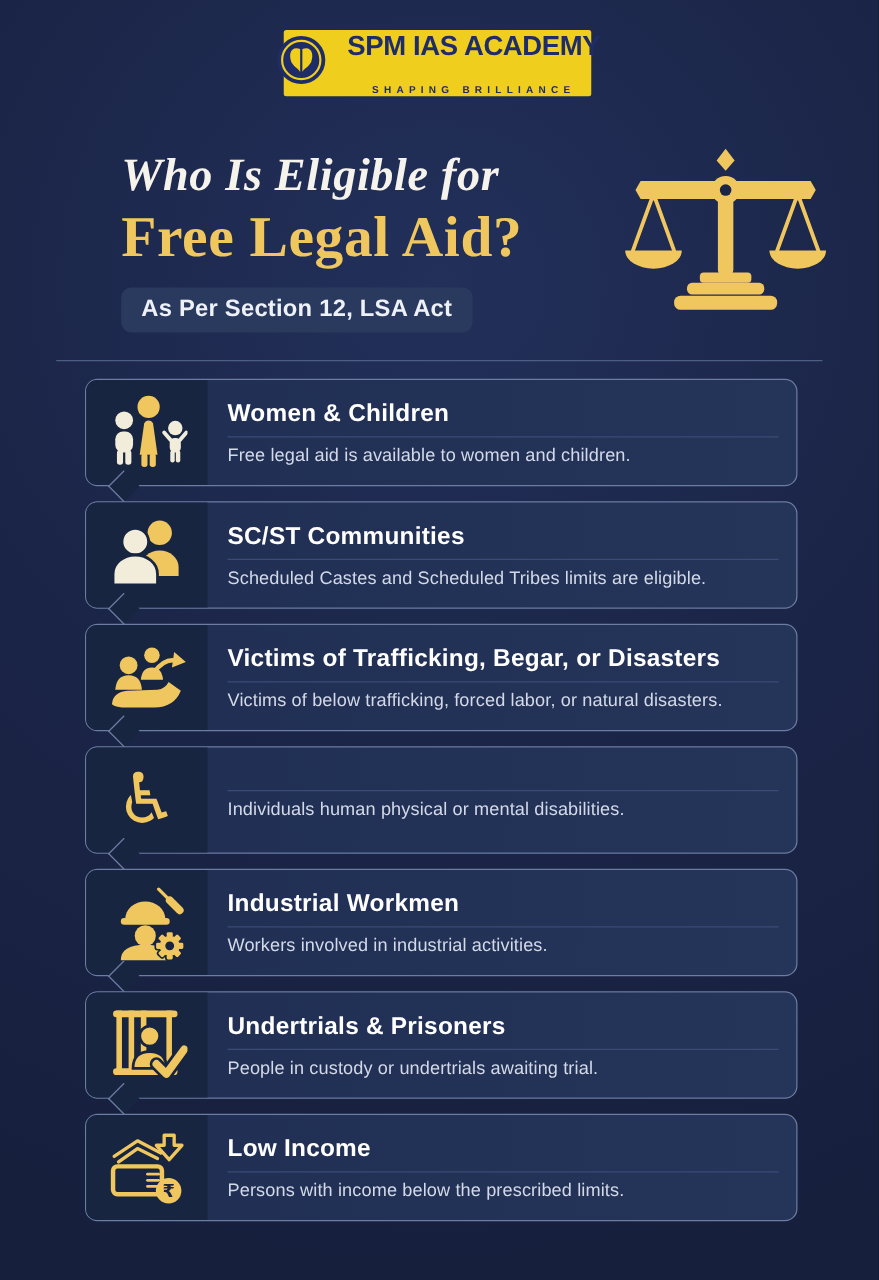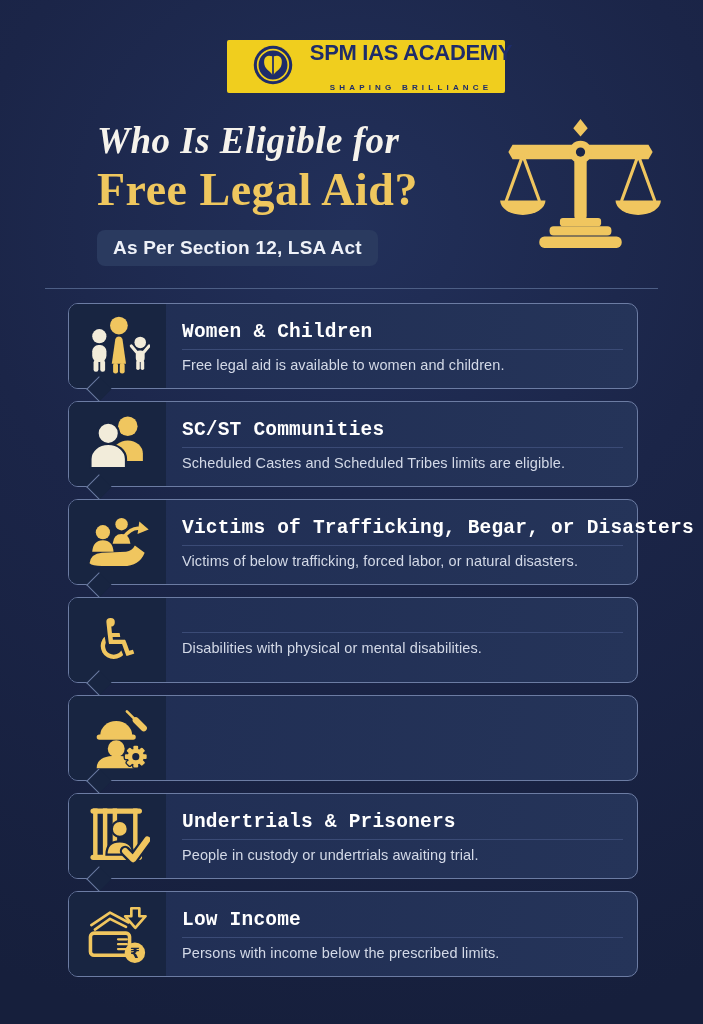--- a/index.html
+++ b/index.html
@@ -2,22 +2,22 @@
 <html><head>
 <meta charset="utf-8">
 <style>
   html,body{margin:0;padding:0;background:#10182e;}
   .page{
     position:relative;width:703px;height:1024px;overflow:hidden;
     background:radial-gradient(ellipse 120% 80% at 50% 22%, #22305a 0%, #1b2548 45%, #161f3c 100%);
     font-family:"Liberation Sans",sans-serif;
   }
   
-  .logo{position:absolute;left:227px;top:40px;width:246px;height:53px;background:#F0CE1E;
-    display:flex;align-items:center;justify-content:center;gap:16px;border-radius:2px;padding-left:32px;}
+  .logo{position:absolute;left:227px;top:24px;width:246px;height:53px;background:#F0CE1E;
+    display:flex;align-items:center;justify-content:center;gap:16px;border-radius:2px;}
   .logo-text{display:flex;flex-direction:column;align-items:center;line-height:1;}
   .logo-name{font-size:22px;font-weight:800;color:#1E2C6A;letter-spacing:-0.3px;white-space:nowrap;}
   .logo-tagline{font-size:8px;font-weight:700;color:#1E2C6A;letter-spacing:4.2px;margin-top:20px;white-space:nowrap;}
   
   .title-block{position:absolute;left:97px;top:120px;}
   .title-line1{margin:0;font-family:"Liberation Serif",serif;font-style:italic;font-weight:700;
     font-size:37px;line-height:1.15;color:#F6F3EC;letter-spacing:0.5px;}
   .title-line2{margin:2px 0 0;font-family:"Liberation Serif",serif;font-weight:700;
     font-size:46px;line-height:1.1;color:#EFC75E;letter-spacing:0.5px;}
   .badge{display:inline-block;margin-top:15px;background:#2A3A5F;color:#EEF1F8;
@@ -29,21 +29,21 @@
   
   .cards{position:absolute;left:68px;top:303px;width:570px;display:flex;flex-direction:column;gap:12px;}
   .card{position:relative;box-sizing:border-box;min-height:86px;display:flex;
     border:1.5px solid #6C7CA3;border-radius:10px;
     background:linear-gradient(95deg,#202E54 0%,#253459 100%);}
   .icon-panel{flex:0 0 97px;background:#182541;border-radius:8.5px 0 0 8.5px;
     display:flex;align-items:center;justify-content:center;}
   .icon-slot{display:flex;align-items:center;justify-content:center;}
   .glyph-icon{font-family:"DejaVu Sans",sans-serif;font-size:56px;color:#F0C65F;line-height:1;}
   .card-body{flex:1;padding:9px 14px 8px 16px;display:flex;flex-direction:column;justify-content:center;min-width:0;}
-  .card-title{margin:0;font-size:19.5px;font-weight:700;color:#FFFFFF;letter-spacing:0.2px;white-space:nowrap;font-family:Liberation Mono, monospace;}
+  .card-title{margin:0;font-size:19.5px;font-weight:700;color:#FFFFFF;letter-spacing:0.2px;white-space:nowrap;}
   .card-divider{height:1px;background:#3B4B76;margin:6px 0 7px;}
   .card-desc{margin:0;font-size:14.5px;color:#D3D9E7;letter-spacing:0.1px;}
   .card-tail{position:absolute;left:21px;bottom:-9.5px;width:17px;height:17px;
     background:#182541;border-left:1.5px solid #6C7CA3;border-bottom:1.5px solid #6C7CA3;
     transform:rotate(45deg);}
 </style>
 </head>
 <body>
 
 <div class="page">
@@ -180,21 +180,21 @@
     </section>
 
     <section class="card">
       <div class="icon-panel">
         <span class="icon-slot">
             <span class="glyph-icon">♿</span>
           </span>
       </div>
       <div class="card-body">
         <div class="card-divider"></div>
-        <p class="card-desc">Disabilities with physical or mental disabilities.</p>
+        <p class="card-desc">Individuals human physical or mental disabilities.</p>
       </div>
       <div class="card-tail"></div>
     </section>
 
     <section class="card">
       <div class="icon-panel">
         <span class="icon-slot">
             <svg viewBox="0 0 72 72" width="64" height="64">
     <path d="M46 6 L55 15" stroke="#F0C65F" stroke-width="3" stroke-linecap="round" fill="none"></path>
     <path d="M56 16 L65 25" stroke="#F0C65F" stroke-width="7" stroke-linecap="round" fill="none"></path>
@@ -208,20 +208,25 @@
       <rect x="-3.5" y="-13" width="7" height="26" rx="2"></rect>
       <rect x="-3.5" y="-13" width="7" height="26" rx="2" transform="rotate(45)"></rect>
       <rect x="-3.5" y="-13" width="7" height="26" rx="2" transform="rotate(90)"></rect>
       <rect x="-3.5" y="-13" width="7" height="26" rx="2" transform="rotate(135)"></rect>
       <circle r="9" stroke="none"></circle>
       <circle r="4" fill="#182541" stroke="none"></circle>
     </g>
   </svg>
           </span>
       </div>
+      <div class="card-body">
+        <h3 class="card-title">Industrial Workmen</h3>
+        <div class="card-divider"></div>
+        <p class="card-desc">Workers involved in industrial activities.</p>
+      </div>
       <div class="card-tail"></div>
     </section>
 
     <section class="card">
       <div class="icon-panel">
         <span class="icon-slot">
             <svg viewBox="0 0 72 72" width="64" height="64">
     <g fill="#F0C65F">
       <rect x="5" y="5" width="58" height="6" rx="3"></rect>
       <rect x="5" y="57" width="58" height="6" rx="3"></rect>

